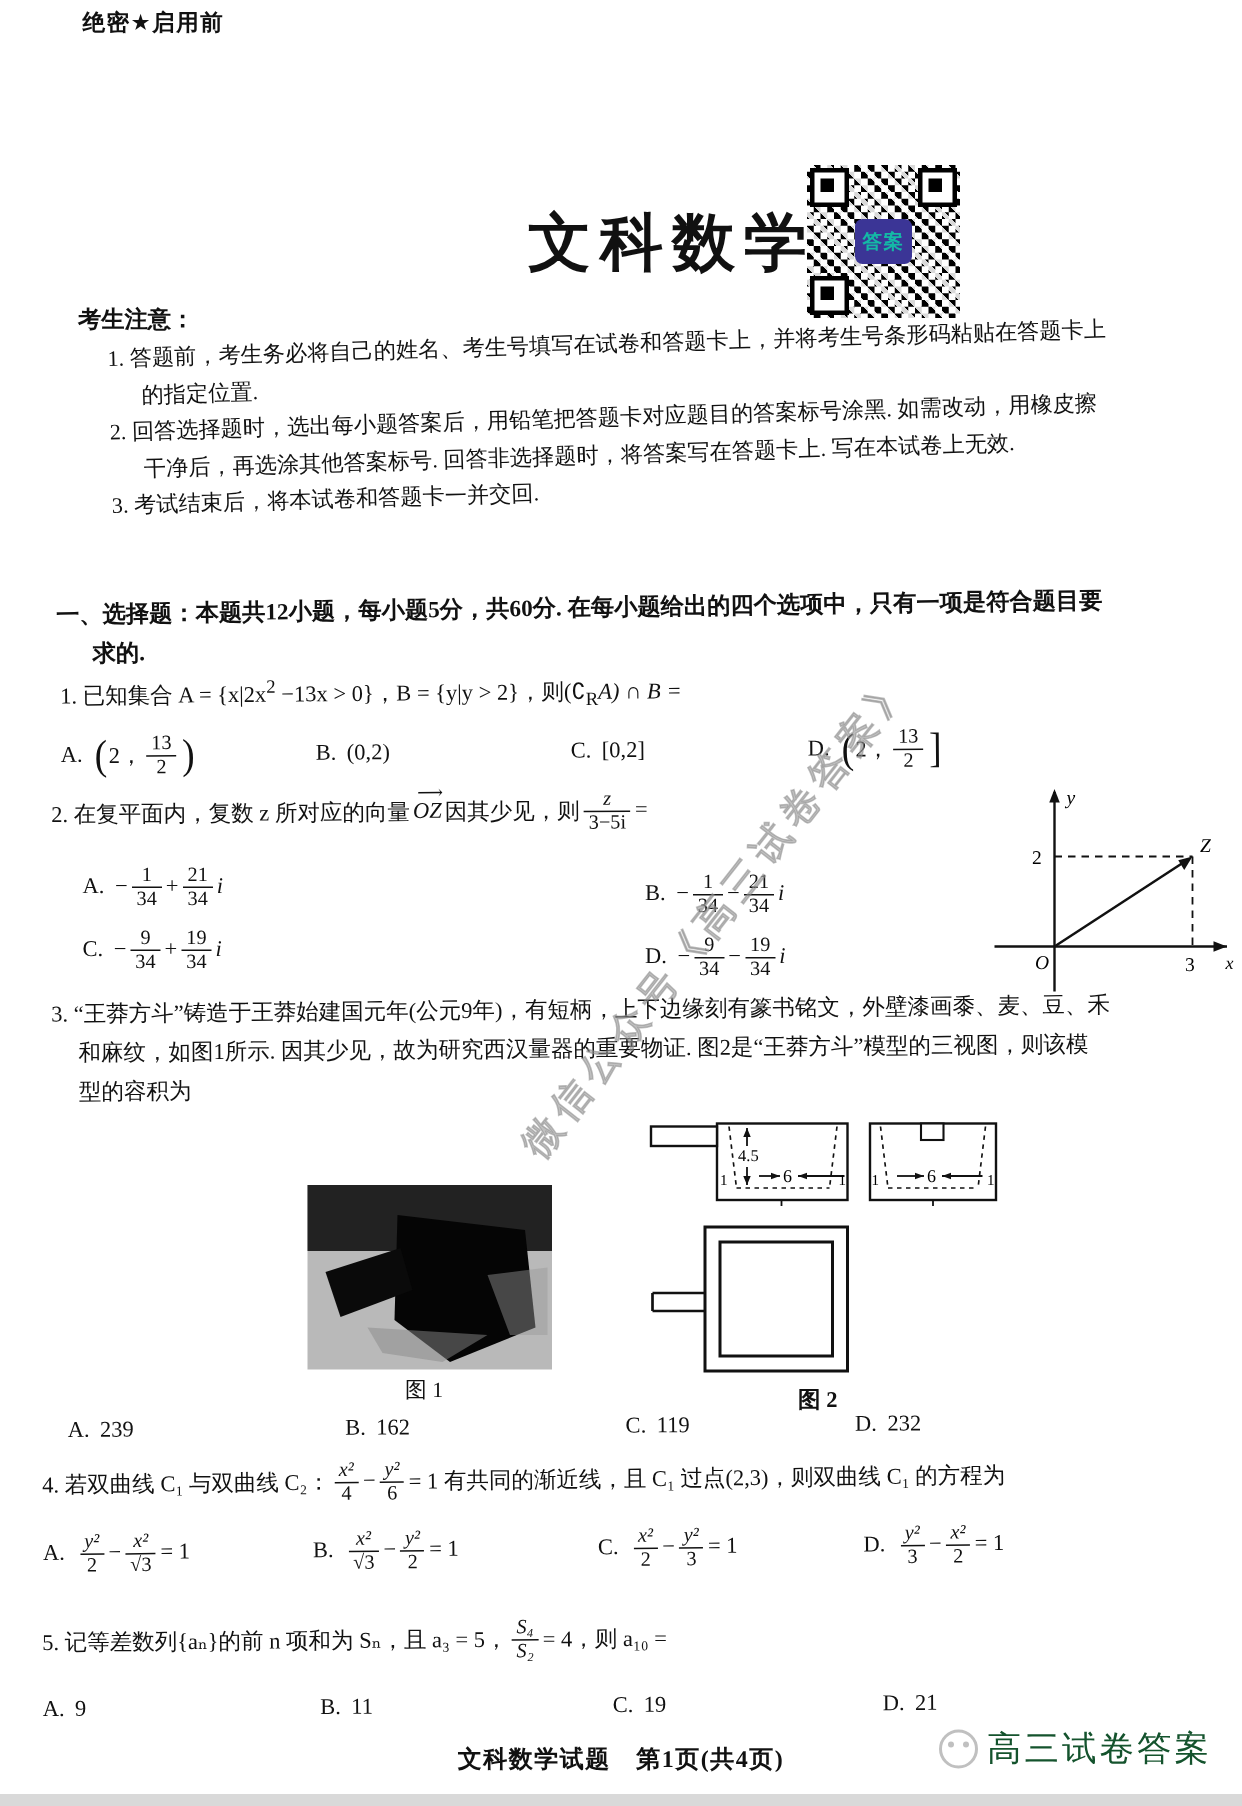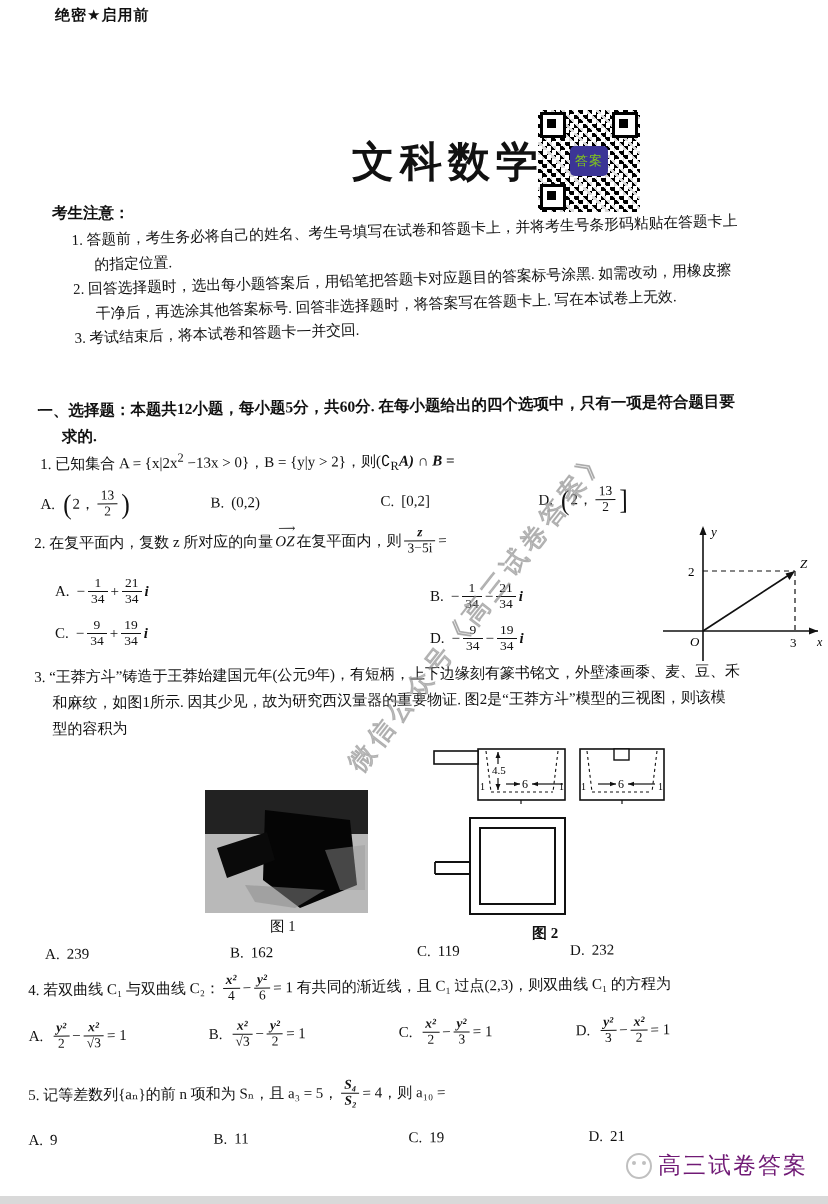--- a/index.html
+++ b/index.html
@@ -11,49 +11,49 @@
   }
   .abs{position:absolute;}
   .b{font-weight:bold;}
   .mrow{display:flex;align-items:center;white-space:nowrap;}
   .frac{display:inline-block;text-align:center;line-height:1.08;margin:0 3px;font-size:13.5px;}
   .frac .num{display:block;padding:0 3px;}
   .frac .den{display:block;border-top:1.4px solid #111;padding:0 3px;}
   .bp{font-size:25px;font-weight:400;line-height:1;margin:0 1px;transform:scaleY(1.12);display:inline-block;}
   .vec{position:relative;font-style:italic;margin:0 2px;}
   .vec .arr{position:absolute;left:3px;top:-12px;font-size:12px;font-style:normal;}
-  .it{font-style:italic;font-weight:bold;}
+  .it{font-style:italic;}
   .optlab{margin-right:7px;}
   .optrow{display:flex;align-items:center;white-space:nowrap;}
   
   .qr{
     position:absolute;left:538px;top:110px;width:102px;height:102px;background:#fff;
     background-image:
       repeating-linear-gradient(45deg, rgba(255,255,255,.85) 0 3px, rgba(255,255,255,0) 3px 8px),
       repeating-conic-gradient(#000 0 25%, #fff 0 50%);
     background-size:auto,9px 9px;
   }
   .finder{position:absolute;width:20px;height:20px;border:3.5px solid #000;background:#fff;}
   .finder::after{content:"";position:absolute;left:4px;top:4px;width:9px;height:9px;background:#000;}
   .qr-center{
     position:absolute;left:32px;top:36px;width:38px;height:30px;border-radius:5px;
     display:flex;align-items:center;justify-content:center;
-    color:#84cc16;font-size:13px;font-weight:normal;letter-spacing:1px;
+    color:#14b8a6;font-size:13px;font-weight:bold;letter-spacing:1px;
   }
   
   .photo{position:absolute;left:205px;top:790px;width:163px;height:123px;background:linear-gradient(180deg,#2a2a2a 0 36%,#b9b9b9 36% 100%);overflow:hidden;}
   
   .wm-diag{
     position:absolute;left:268px;top:592px;width:420px;text-align:center;
     transform:rotate(-52deg);transform-origin:50% 50%;
     color:rgba(140,140,140,0.55);font-size:26px;letter-spacing:5px;white-space:nowrap;
     -webkit-text-stroke:1px rgba(140,140,140,0.55);
   }
   .wm-footer{
-    position:absolute;left:626px;top:1150px;color:#701a75;font-size:23px;letter-spacing:2px;
+    position:absolute;left:626px;top:1150px;color:#14532d;font-size:23px;letter-spacing:2px;
     display:flex;align-items:center;gap:6px;font-family:"Liberation Sans","DejaVu Sans",sans-serif;
   }
   .wm-logo{width:22px;height:22px;border:2px solid #c0c0c0;border-radius:50%;position:relative;}
   .wm-logo::before{content:"";position:absolute;left:4px;top:6px;width:4px;height:4px;border-radius:50%;background:#c0c0c0;}
   .wm-logo::after{content:"";position:absolute;right:4px;top:6px;width:4px;height:4px;border-radius:50%;background:#c0c0c0;}
   .bottom-strip{position:absolute;left:0;bottom:0;width:828px;height:8px;background:#d9d9d9;}
   svg text{font-family:"Liberation Serif","DejaVu Serif",serif;}
 </style>
 </head>
 <body>
@@ -117,21 +117,21 @@
           </span>
         <span class="bp">]</span>
       </div>
     </div>
   </div>
 
   <div class="abs" style="left:34px;top:528px;transform:rotate(-0.4deg);transform-origin:0 0;">
     <div class="mrow">
       <span>2. 在复平面内，复数 z 所对应的向量</span>
       <span class="vec"><span class="arr">⟶</span><span>OZ</span></span>
-      <span>在复平面内，则</span>
+      <span>因其少见，则</span>
       <span class="frac">
           <span class="num it">z</span>
           <span class="den">3−5i</span>
         </span>
       <span>=</span>
     </div>
   </div>
 
   <div class="abs optrow" style="left:55px;top:576px;">
     <span class="optlab">A.</span>
@@ -386,16 +386,17 @@
         </div>
     </div>
   </div>
 
   <div class="wm-diag">微信公众号《高三试卷答案》</div>
   <div class="wm-footer">
     <span class="wm-logo"></span>
     <span>高三试卷答案</span>
   </div>
 
+  <div class="abs b" style="left:0;width:828px;top:1163px;text-align:center;font-size:16px;letter-spacing:1px;">文科数学试题　第1页(共4页)</div>
 
   <div class="bottom-strip"></div>
 
 </div>
 
 </body></html>

